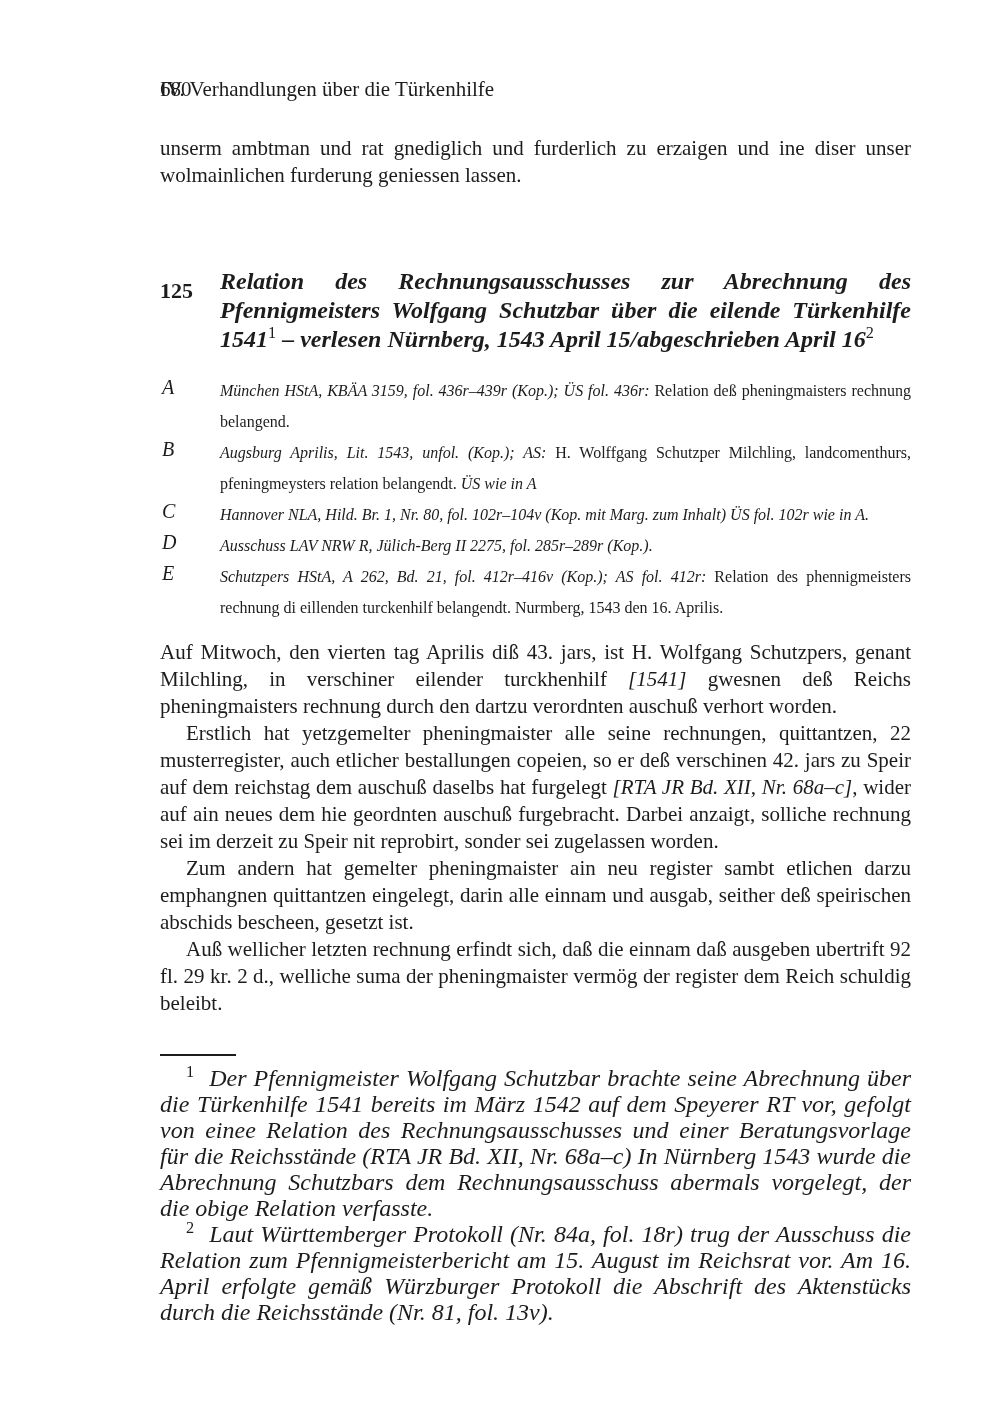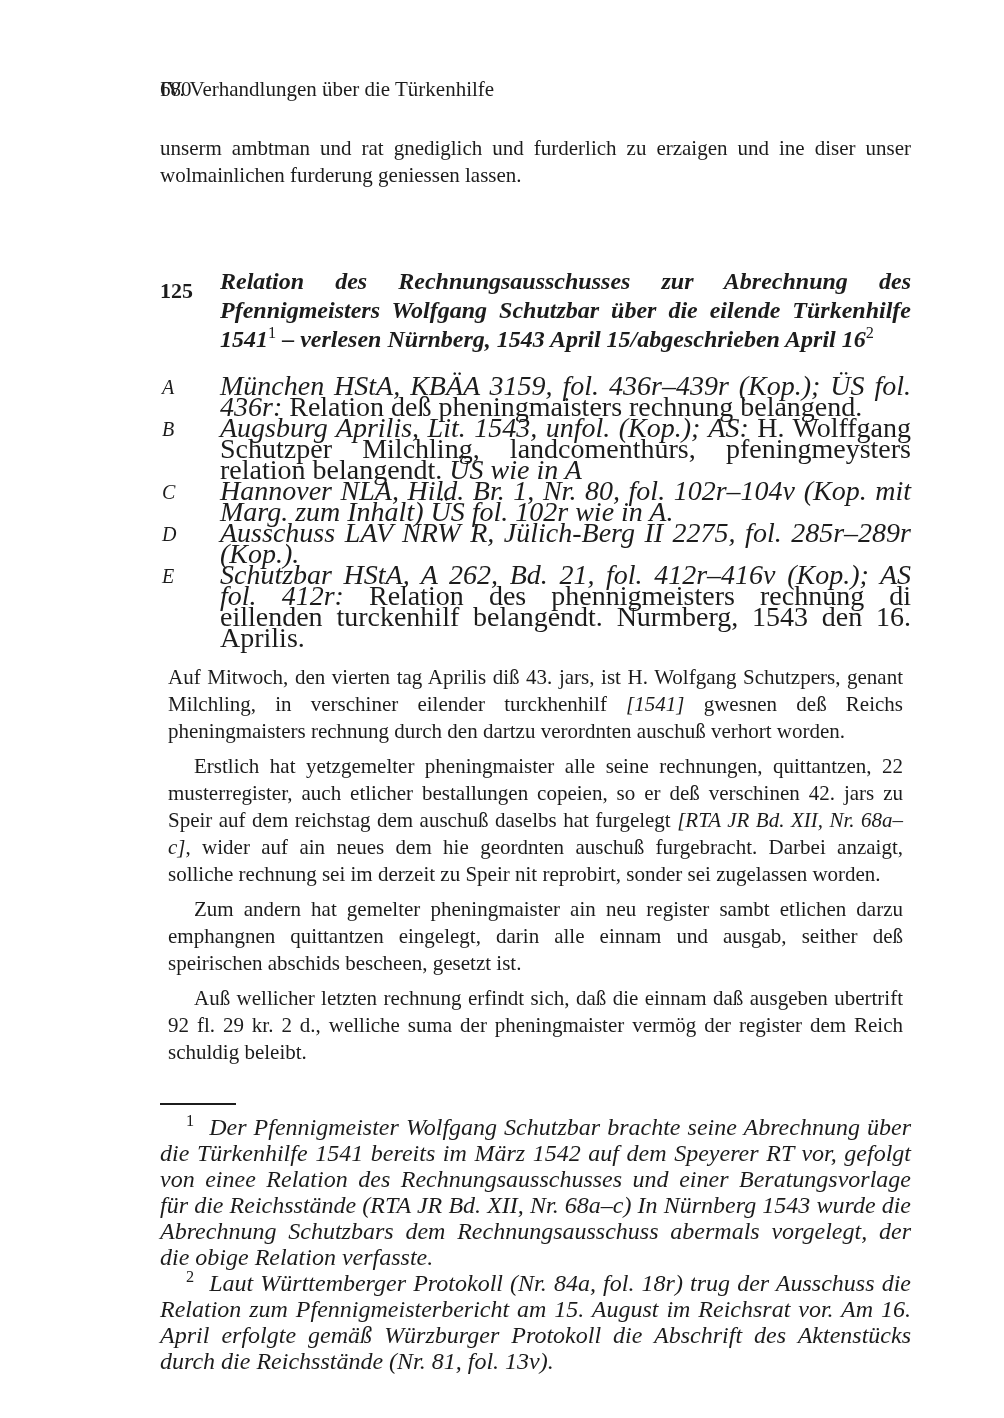--- a/index.html
+++ b/index.html
@@ -70,28 +70,28 @@
   .source-row { position: relative; padding-left: 60px; }
   .source-letter {
     position: absolute;
     left: 2px;
     top: 0;
     font-style: italic;
     font-size: 20px;
     line-height: 25px;
   }
   .source-text {
-    font-size: 28px;
-    line-height: 21px;
+    font-size: 16px;
+    line-height: 31px;
     text-align: justify;
   }
 
   
   .body-block { margin-bottom: 37px; }
-  .body-block p { margin: 8px; }
+  .body-block p { margin: 0; }
   .para-indent { text-indent: 26px; }
 
   
   .fn-rule {
     width: 76px;
     border-top: 2px solid #1c1c1c;
     margin-bottom: 9px;
   }
   .footnote {
     font-size: 24px;
@@ -144,21 +144,21 @@
       <div class="source-row">
         <span class="source-letter">C</span>
         <p class="source-text"><span class="seg-italic">Hannover NLA, Hild. Br. 1, Nr. 80, fol. 102r–104v (Kop. mit Marg. zum Inhalt) ÜS fol. 102r wie in A.</span></p>
       </div>
       <div class="source-row">
         <span class="source-letter">D</span>
         <p class="source-text"><span class="seg-italic">Ausschuss LAV NRW R, Jülich-Berg II 2275, fol. 285r–289r (Kop.).</span></p>
       </div>
       <div class="source-row">
         <span class="source-letter">E</span>
-        <p class="source-text"><span class="seg-italic">Schutzbar HStA, A 262, Bd. 21, fol. 412r–416v (Kop.); AS fol. 412r:</span><span class="seg-roman"> Relation des phennigmeisters rechnung di eillenden turckenhilf belangendt. Nurmberg, 1543 den 16. Aprilis.</span></p>
+        <p class="source-text"><span class="seg-italic">Schutzpers HStA, A 262, Bd. 21, fol. 412r–416v (Kop.); AS fol. 412r:</span><span class="seg-roman"> Relation des phennigmeisters rechnung di eillenden turckenhilf belangendt. Nurmberg, 1543 den 16. Aprilis.</span></p>
       </div>
     </section>
 
     <section class="body-block">
       <p class="body-text"><span class="seg-roman">Auf Mitwoch, den vierten tag Aprilis diß 43. jars, ist H. Wolfgang Schutzpers, genant Milchling, in verschiner eilender turckhenhilf </span><span class="seg-italic">[1541]</span><span class="seg-roman"> gwesnen deß Reichs pheningmaisters rechnung durch den dartzu verordnten auschuß verhort worden.</span></p>
       <p class="body-text para-indent"><span class="seg-roman">Erstlich hat yetzgemelter pheningmaister alle seine rechnungen, quittantzen, 22 musterregister, auch etlicher bestallungen copeien, so er deß verschinen 42. jars zu Speir auf dem reichstag dem auschuß daselbs hat furgelegt </span><span class="seg-italic">[RTA JR Bd. XII, Nr. 68a–c]</span><span class="seg-roman">, wider auf ain neues dem hie geordnten auschuß furgebracht. Darbei anzaigt, solliche rechnung sei im derzeit zu Speir nit reprobirt, sonder sei zugelassen worden.</span></p>
       <p class="body-text para-indent"><span class="seg-roman">Zum andern hat gemelter pheningmaister ain neu register sambt etlichen darzu emphangnen quittantzen eingelegt, darin alle einnam und ausgab, seither deß speirischen abschids bescheen, gesetzt ist.</span></p>
       <p class="body-text para-indent"><span class="seg-roman">Auß wellicher letzten rechnung erfindt sich, daß die einnam daß ausgeben ubertrift 92 fl. 29 kr. 2 d., welliche suma der pheningmaister vermög der register dem Reich schuldig beleibt.</span></p>
     </section>
 

